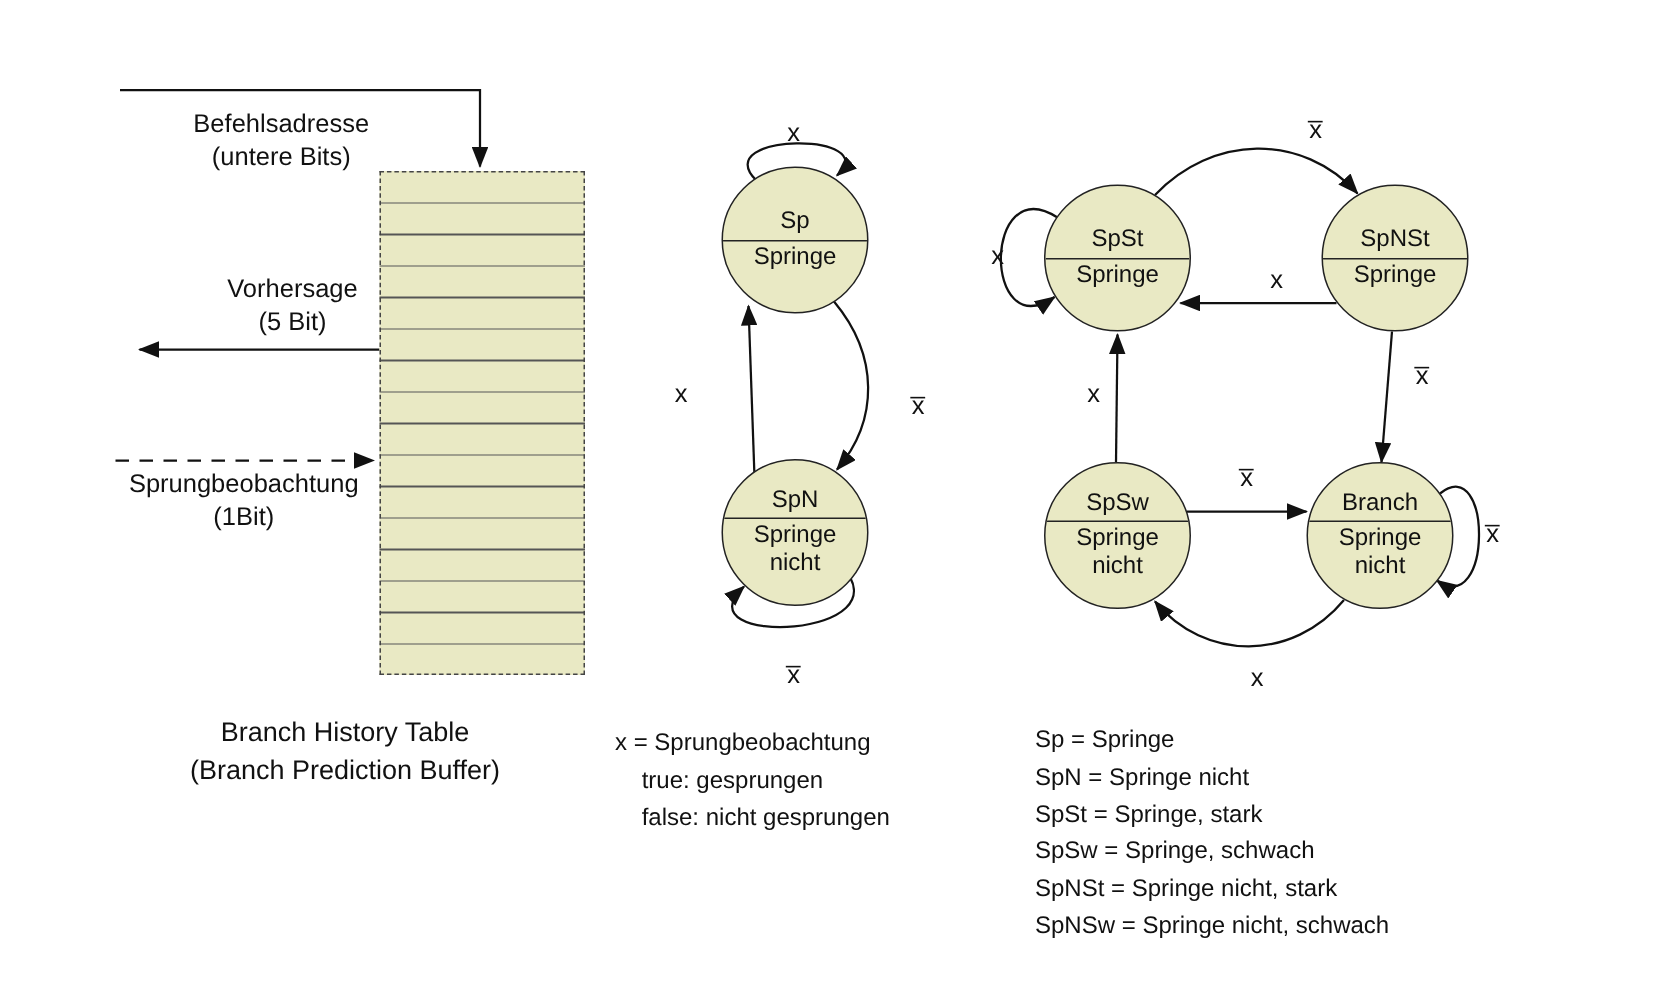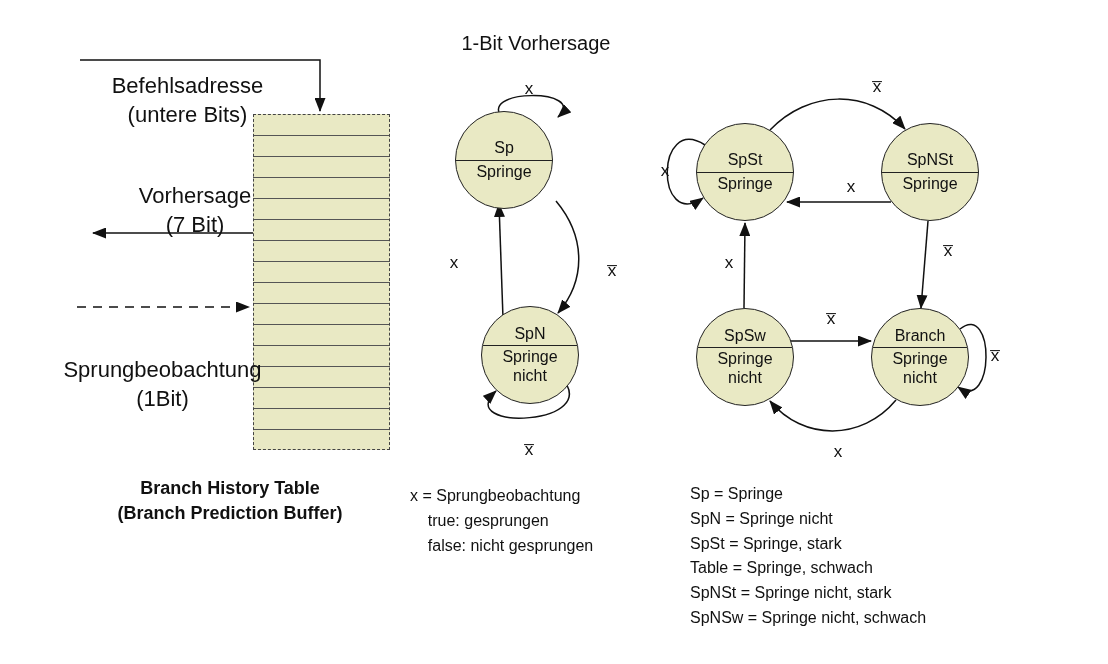--- a/index.html
+++ b/index.html
@@ -4,21 +4,21 @@
 <style>
   html,body { margin:0; padding:0; background:#fff; }
   .canvas {
     position:relative; width:1108px; height:664px; background:#ffffff;
     font-family:"Liberation Sans", sans-serif; color:#111; overflow:hidden;
   }
   svg.layer { position:absolute; left:0; top:0; }
   .txt { position:absolute; white-space:pre-line; line-height:1.3; }
   .ctr { text-align:center; }
   .title { font-size:20px; }
-  .lbl { font-size:22px; }
+  .lbl { font-size:17px; }
   .caption { font-size:18px; line-height:1.4; }
   .legend { position:absolute; white-space:pre; font-size:16px; line-height:1.55; }
   .tlabel { position:absolute; transform:translate(-50%,-50%); font-size:17px; white-space:nowrap; }
   .bht-table {
     position:absolute; left:253px; top:114px; width:137px; height:336px;
     box-sizing:border-box; border:1.5px dashed #444;
     background-color:#e9e9c4;
     background-image:repeating-linear-gradient(to bottom, transparent 0, transparent 20px, #555 20px, #555 21px);
   }
   .state {
@@ -61,29 +61,28 @@
       <path d="M 896 400 C 862 441, 803 441, 770 401" marker-end="url(#arrow)"></path>
       <path d="M 744 308 L 745 223" marker-end="url(#arrow)"></path>
     </g>
   </svg>
 
   <div class="bht-table"></div>
 
   <div class="txt ctr lbl" style="left:105px; top:72px; width:165px;">Befehlsadresse
 (untere Bits)</div>
   <div class="txt ctr lbl" style="left:115px; top:182px; width:160px;">Vorhersage
-(7 Bit)</div>
-  <div class="txt ctr lbl" style="left:60px; top:312px; width:205px;margin-top:44px;">Sprungbeobachtung
+(5 Bit)</div>
+  <div class="txt ctr lbl" style="left:60px; top:312px; width:205px;">Sprungbeobachtung
 (1Bit)</div>
-  <div class="txt ctr caption" style="left:85px; top:476px; width:290px;font-weight:bold;">Branch History Table
+  <div class="txt ctr caption" style="left:85px; top:476px; width:290px;">Branch History Table
 (Branch Prediction Buffer)</div>
 
-  <div class="txt ctr title" style="left:436px; top:30px; width:200px;">1-Bit Vorhersage</div>
 
-  <div class="state" style="left:455px; top:111px;">
+  <div class="state" style="left:481px; top:111px;">
     <div class="state-name">Sp</div>
     <div class="state-desc">Springe</div>
   </div>
   <div class="state" style="left:481px; top:306px;">
     <div class="state-name">SpN</div>
     <div class="state-desc">Springe
 nicht</div>
   </div>
 
   <div class="state" style="left:696px; top:123px;">
@@ -118,17 +117,17 @@
   <div class="tlabel" style="left:995px; top:356px;">x̅</div>
   <div class="tlabel" style="left:838px; top:452px;">x</div>
   <div class="tlabel" style="left:729px; top:263px;">x</div>
 
   <div class="legend" style="left:410px; top:484px;">x = Sprungbeobachtung
     true: gesprungen
     false: nicht gesprungen</div>
   <div class="legend" style="left:690px; top:482px;">Sp = Springe
 SpN = Springe nicht
 SpSt = Springe, stark
-Table = Springe, schwach
+SpSw = Springe, schwach
 SpNSt = Springe nicht, stark
 SpNSw = Springe nicht, schwach</div>
 
 </div>
 
 </body></html>

